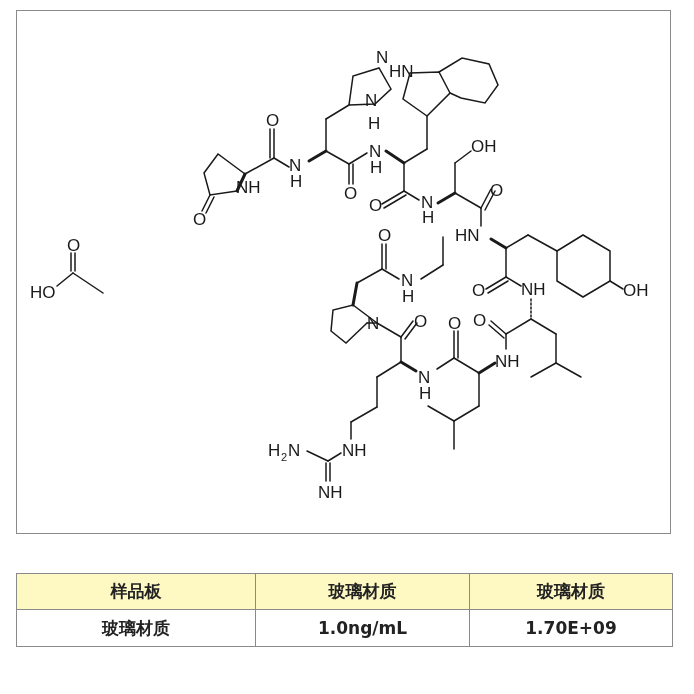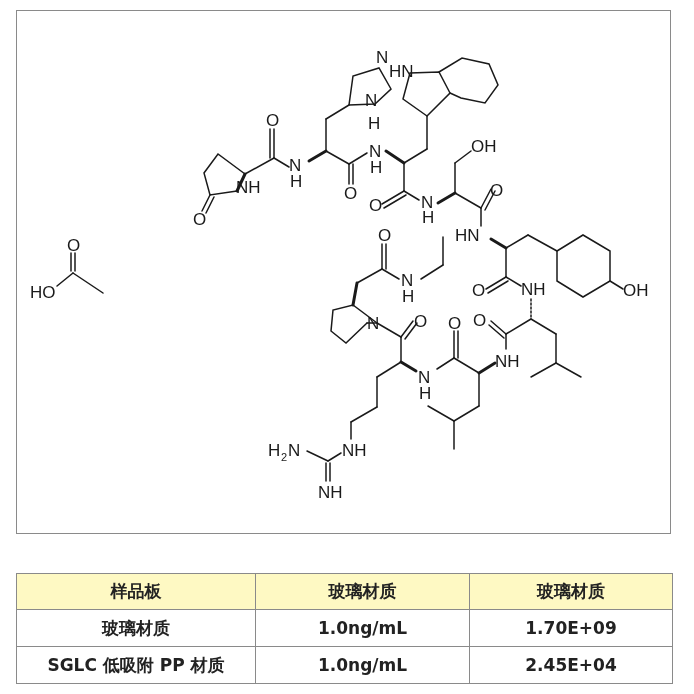--- a/index.html
+++ b/index.html
@@ -171,19 +171,14 @@
       <th>玻璃材质</th>
       <th>玻璃材质</th>
     </tr>
   </thead>
   <tbody>
     <tr>
       <td>玻璃材质</td>
       <td>1.0ng/mL</td>
       <td>1.70E+09</td>
     </tr>
-    <tr>
-      <td>SGLC 低吸附 PP 材质</td>
-      <td>1.0ng/mL</td>
-      <td>2.45E+04</td>
-    </tr>
   </tbody>
 </table>
 
 </body></html>

